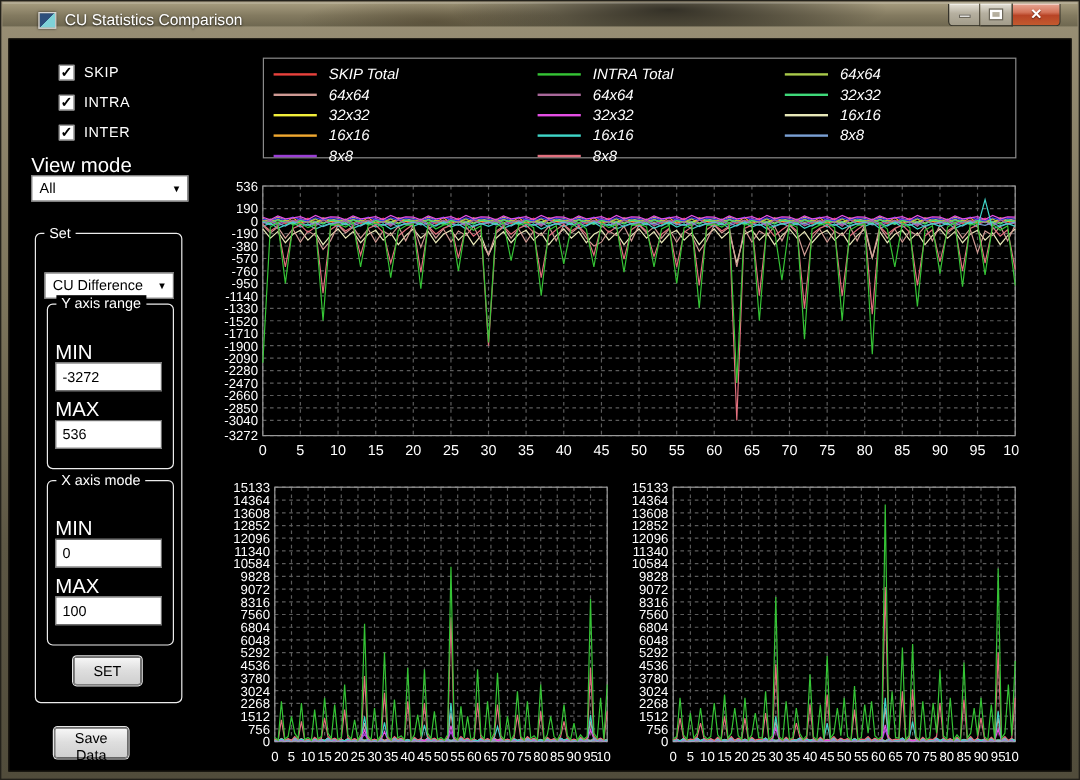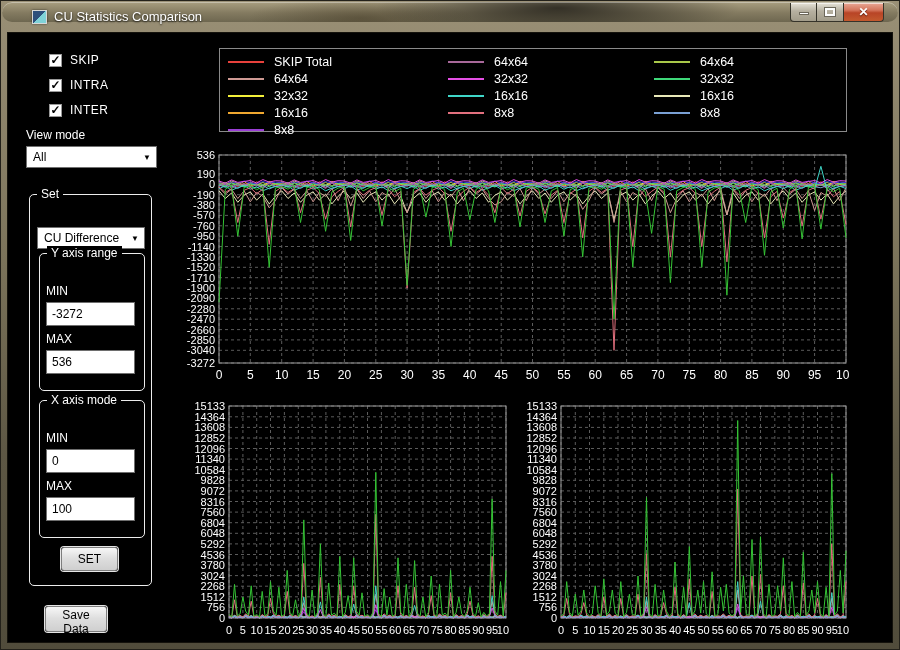--- a/index.html
+++ b/index.html
@@ -7,41 +7,41 @@
   .stage{position:relative;width:900px;height:650px;overflow:hidden;
     font-family:"Liberation Sans",sans-serif;-webkit-font-smoothing:antialiased;}
   .window{position:absolute;inset:0;
     background:linear-gradient(#9a9076,#7b735a 40%,#5d5744 70%,#514c3b);
     border:1px solid #23211a;}
   .titlebar{position:absolute;left:1px;top:1px;right:1px;height:20px;
     background:
       radial-gradient(ellipse 260px 40px at 62% 30%, rgba(0,0,0,.65), rgba(0,0,0,0) 70%),
       radial-gradient(ellipse 160px 30px at 40% 80%, rgba(60,50,30,.45), rgba(0,0,0,0) 70%),
       linear-gradient(#a89e80,#837a60 55%,#6e6750);
-    box-shadow:inset 0 1px 0 rgba(255,255,255,.35);border-radius:13px;}
+    box-shadow:inset 0 1px 0 rgba(255,255,255,.35);}
   .title-text{position:absolute;left:52px;top:7px;font-size:13px;color:#fff;
     text-shadow:0 1px 2px rgba(0,0,0,.8);}
   .win-icon{position:absolute;left:30px;top:8px;width:15px;height:14px;
     background:linear-gradient(135deg,#2d4f7c 0 50%,#7fd2d8 50% 100%);
     border:1px solid #d8d8d8;box-shadow:0 0 2px rgba(0,0,0,.6);}
   .capbtns{position:absolute;right:14px;top:1px;display:flex;}
   .capbtn{height:19px;border:1px solid #35332a;border-top:none;display:flex;
     align-items:center;justify-content:center;
     background:linear-gradient(#e6e2d8,#b6b0a0 45%,#a29c8a);
     box-shadow:inset 0 1px 0 rgba(255,255,255,.6);}
   .capbtn.min{width:27px;border-radius:0 0 0 4px;}
   .capbtn.max{width:27px;border-left:none;}
   .capbtn.close{width:40px;border-left:none;border-radius:0 0 4px 0;
     background:linear-gradient(#e9a896,#d4745a 40%,#b84426 55%,#c35a2e);}
   .glyph-min{width:10px;height:3px;background:#fdfdfd;border:1px solid #6c675a;margin-top:2px;}
   .glyph-max{width:10px;height:8px;border:2px solid #fdfdfd;outline:1px solid #6c675a;}
   .glyph-close{color:#fff;font-size:12px;font-weight:bold;text-shadow:0 1px 1px #5a1a08;}
   .client{position:absolute;left:6px;top:31px;right:6px;bottom:6px;background:#000;
     border:1px solid #14120c;}
-  .lbl{position:absolute;color:#fff;font-size:12px;}
+  .lbl{position:absolute;color:#fff;font-size:17px;}
   .checkrow{position:absolute;display:flex;align-items:center;}
   .checkbox{width:13px;height:13px;background:#fff;border:1px solid #9a9a9a;
     color:#000;font-size:12px;font-weight:bold;line-height:11px;text-align:center;}
   .checklabel{color:#fff;font-size:12px;margin-left:8px;letter-spacing:.5px;}
   .combo{position:absolute;background:#fff;border:1px solid #707070;color:#000;
     font-size:12px;display:flex;align-items:center;padding-left:6px;}
   .combo .arrow{position:absolute;right:5px;font-size:8px;color:#000;}
   .groupbox{position:absolute;border:1px solid #ececec;border-radius:5px;}
   .groupbox .gb-title{position:absolute;top:-8px;left:7px;background:#000;
     padding:0 4px;color:#fff;font-size:12px;}
@@ -49,21 +49,21 @@
     font-size:12px;padding:2px 5px;font-family:"Liberation Sans",sans-serif;}
   .pushbtn{position:absolute;border:1px solid #7e7e7e;border-radius:3px;color:#000;
     font-size:12px;font-family:"Liberation Sans",sans-serif;
     background:linear-gradient(#f7f7f7,#dedede 48%,#cfcfcf);
     box-shadow:0 0 0 1px rgba(255,255,255,.9);cursor:default;}
   .legendbox{position:absolute;left:218px;top:47px;width:628px;height:84px;
     border:1px solid #8a8a8a;display:grid;grid-template-columns:220px 206px 1fr;
     padding:4px 0 0 8px;}
   .lrow{display:flex;align-items:center;height:17px;}
   .lswatch{display:inline-block;width:36px;height:2px;margin-right:10px;}
-  .llabel{color:#fff;font-size:12.5px;}
+  .llabel{color:#fff;font-size:12.5px;font-style:italic;}
   svg text{font-family:"Liberation Sans",sans-serif;}
   .chartwrap{position:absolute;}
 </style>
 </head>
 <body>
 
 <div class="stage">
   <div class="window">
     <div class="titlebar">
       <span class="win-icon"></span>
@@ -145,20 +145,24 @@
           <div class="lrow">
             <span class="lswatch" style="background: rgb(240, 168, 48);"></span>
             <span class="llabel">16x16</span>
           </div>
           <div class="lrow">
             <span class="lswatch" style="background: rgb(155, 63, 214);"></span>
             <span class="llabel">8x8</span>
           </div>
         </div>
         <div>
+          <div class="lrow">
+            <span class="lswatch" style="background: rgb(53, 196, 53);"></span>
+            <span class="llabel">INTRA Total</span>
+          </div>
           <div class="lrow">
             <span class="lswatch" style="background: rgb(168, 104, 154);"></span>
             <span class="llabel">64x64</span>
           </div>
           <div class="lrow">
             <span class="lswatch" style="background: rgb(229, 79, 229);"></span>
             <span class="llabel">32x32</span>
           </div>
           <div class="lrow">
             <span class="lswatch" style="background: rgb(63, 214, 200);"></span>

